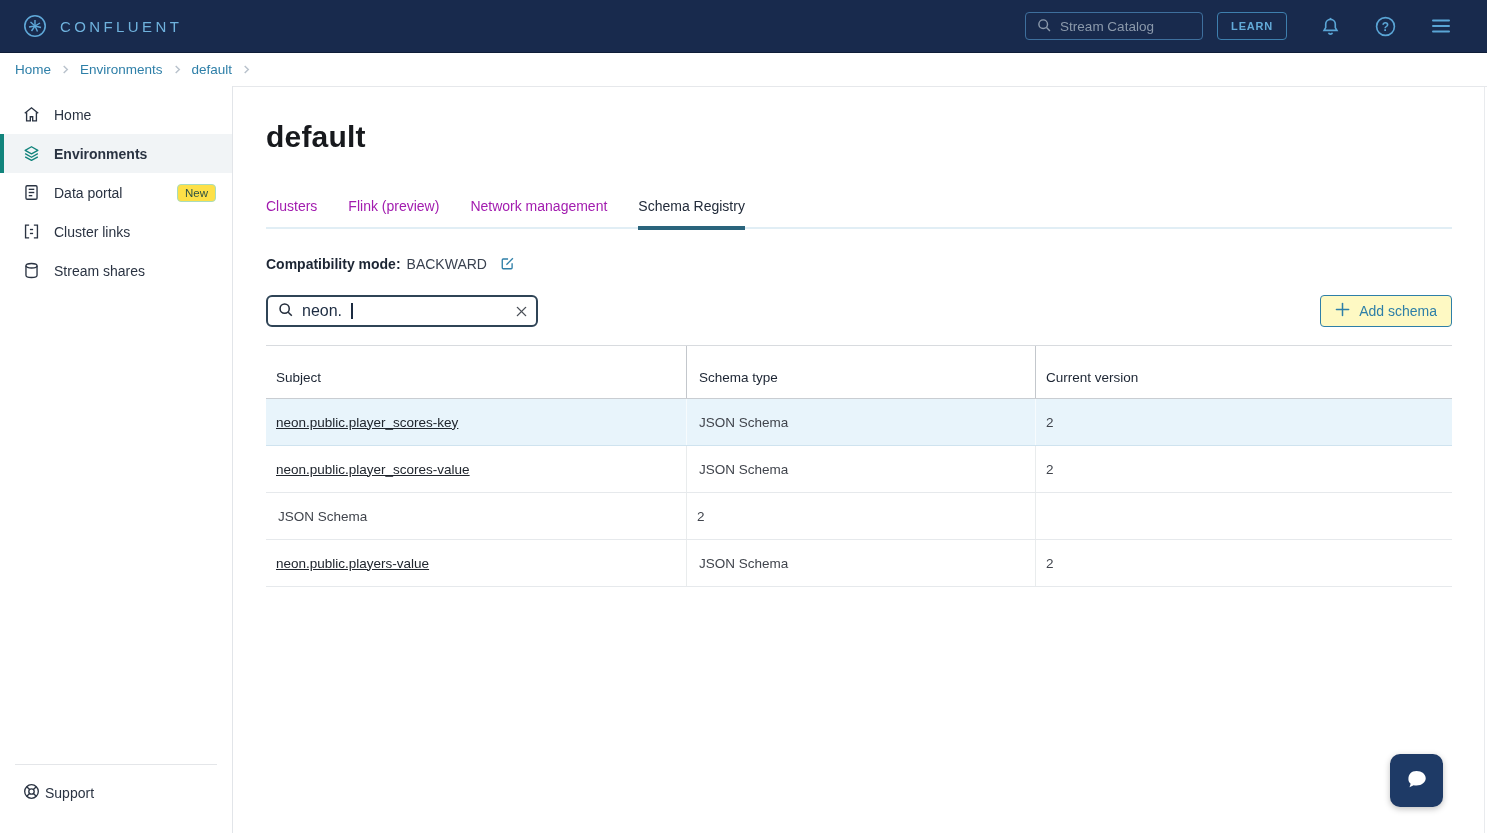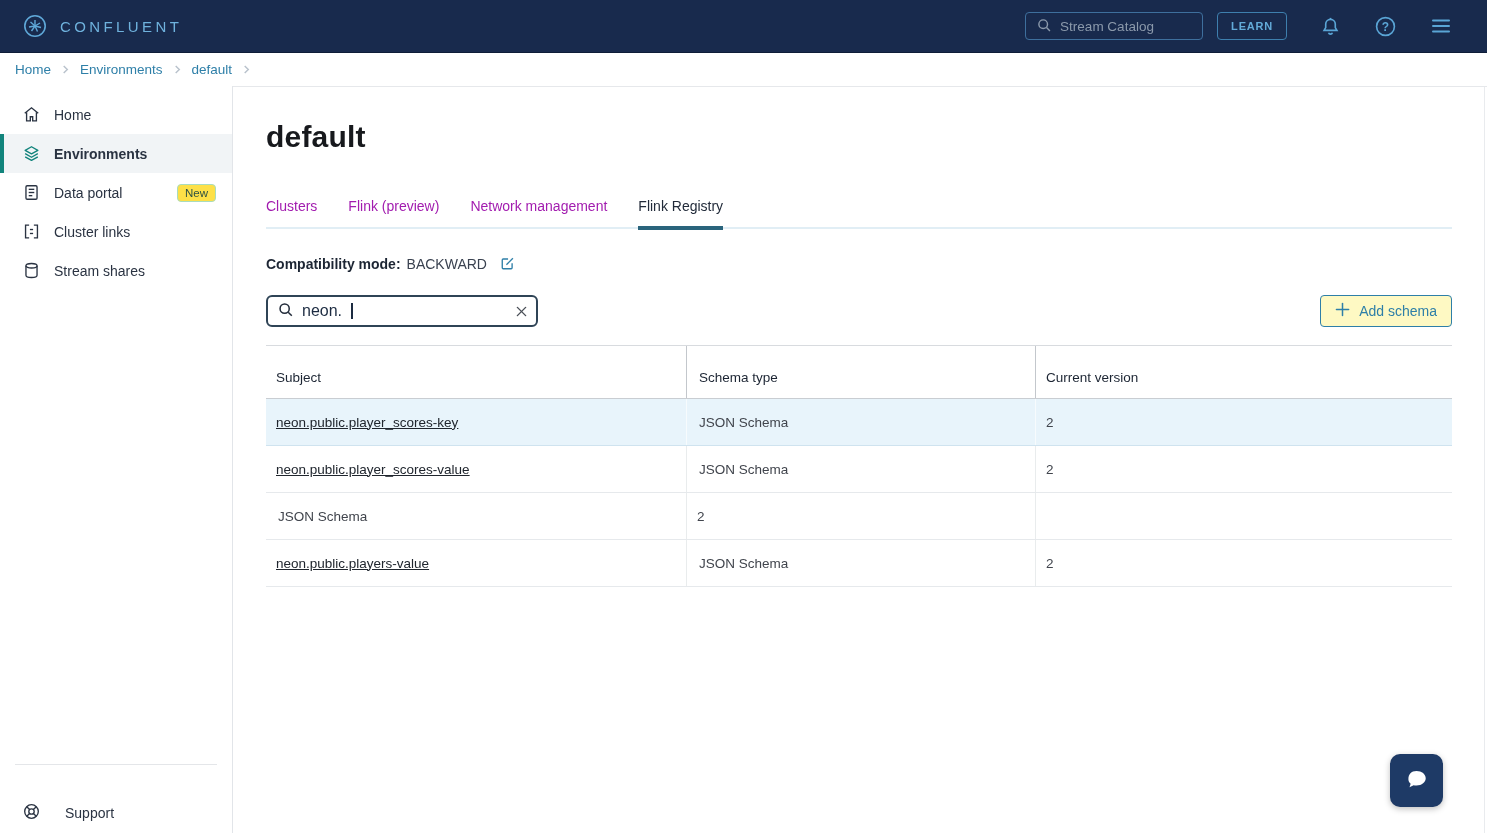--- a/index.html
+++ b/index.html
@@ -32,22 +32,22 @@
   .sidebar { width:233px; border-right:1px solid #e2e5e9; position:relative; padding-top:9px;
     background:#fff; flex:none; }
   .side-item { height:39px; display:flex; align-items:center; gap:13px; padding-left:18px;
     border-left:4px solid transparent; font-size:14px; color:#2a3342; cursor:pointer; }
   .side-item .ic { display:flex; align-items:center; color:#2a3342; }
   .side-item.selected { background:#f1f4f6; border-left-color:#12847c; font-weight:600; }
   .side-item.selected .ic { color:#12847c; }
   .badge-new { margin-left:auto; margin-right:16px; font-size:11.5px; color:#2f5243;
     background:#fde047; border:1px solid #a9dcbd; border-radius:4px; padding:2px 7px; font-weight:400; }
   .side-divider { position:absolute; left:15px; right:15px; bottom:68px; height:1px; background:#e4e6e9; }
-  .support-item { position:absolute; bottom:2px; left:0; width:100%; height:36px; display:flex;
-    align-items:center; gap:24px; padding-left:22px; font-size:14px; color:#2a3342; cursor:pointer; }
+  .support-item { position:absolute; bottom:22px; left:0; width:100%; height:36px; display:flex;
+    align-items:center; gap:4px; padding-left:22px; font-size:14px; color:#2a3342; cursor:pointer; }
 
   
   .content { flex:1; border-top:1px solid #e6e8eb; position:relative; }
   .edge-line { position:absolute; top:0; bottom:0; right:2px; width:1px; background:#e9ebee; }
   .page-title { font-size:30px; font-weight:700; color:#17191d; margin:33px 0 0 33px;
     letter-spacing:.2px; }
   .tabs { display:flex; gap:31px; margin:44px 35px 0 33px; border-bottom:2px solid #e1eef5; }
   .tab { font-size:14px; color:#a21caf; padding-bottom:12px; border-bottom:4px solid transparent;
     margin-bottom:-3px; cursor:pointer; }
   .tab.active { color:#222b3a; font-weight:500; border-bottom-color:#2a647c; }
@@ -239,21 +239,21 @@
 
   <main class="content">
     <div class="edge-line"></div>
 
     <h1 class="page-title">default</h1>
 
     <div class="tabs">
       <div class="tab">Clusters</div>
       <div class="tab">Flink (preview)</div>
       <div class="tab">Network management</div>
-      <div class="tab active">Flink Registry</div>
+      <div class="tab active">Schema Registry</div>
     </div>
 
     <div class="compat">
       <b>Compatibility mode:</b>
       <span class="val">BACKWARD</span>
       <span class="edit-ic">
         <svg width="17" height="17" viewBox="0 0 24 24" fill="none" stroke="currentColor" stroke-width="1.9">
           <path d="M18.5 11.5V18a1.4 1.4 0 0 1-1.4 1.4H6A1.4 1.4 0 0 1 4.6 18V7A1.4 1.4 0 0 1 6 5.6h6.8"></path>
           <path d="M10.5 13.7 19.6 4.6"></path>
         </svg>

